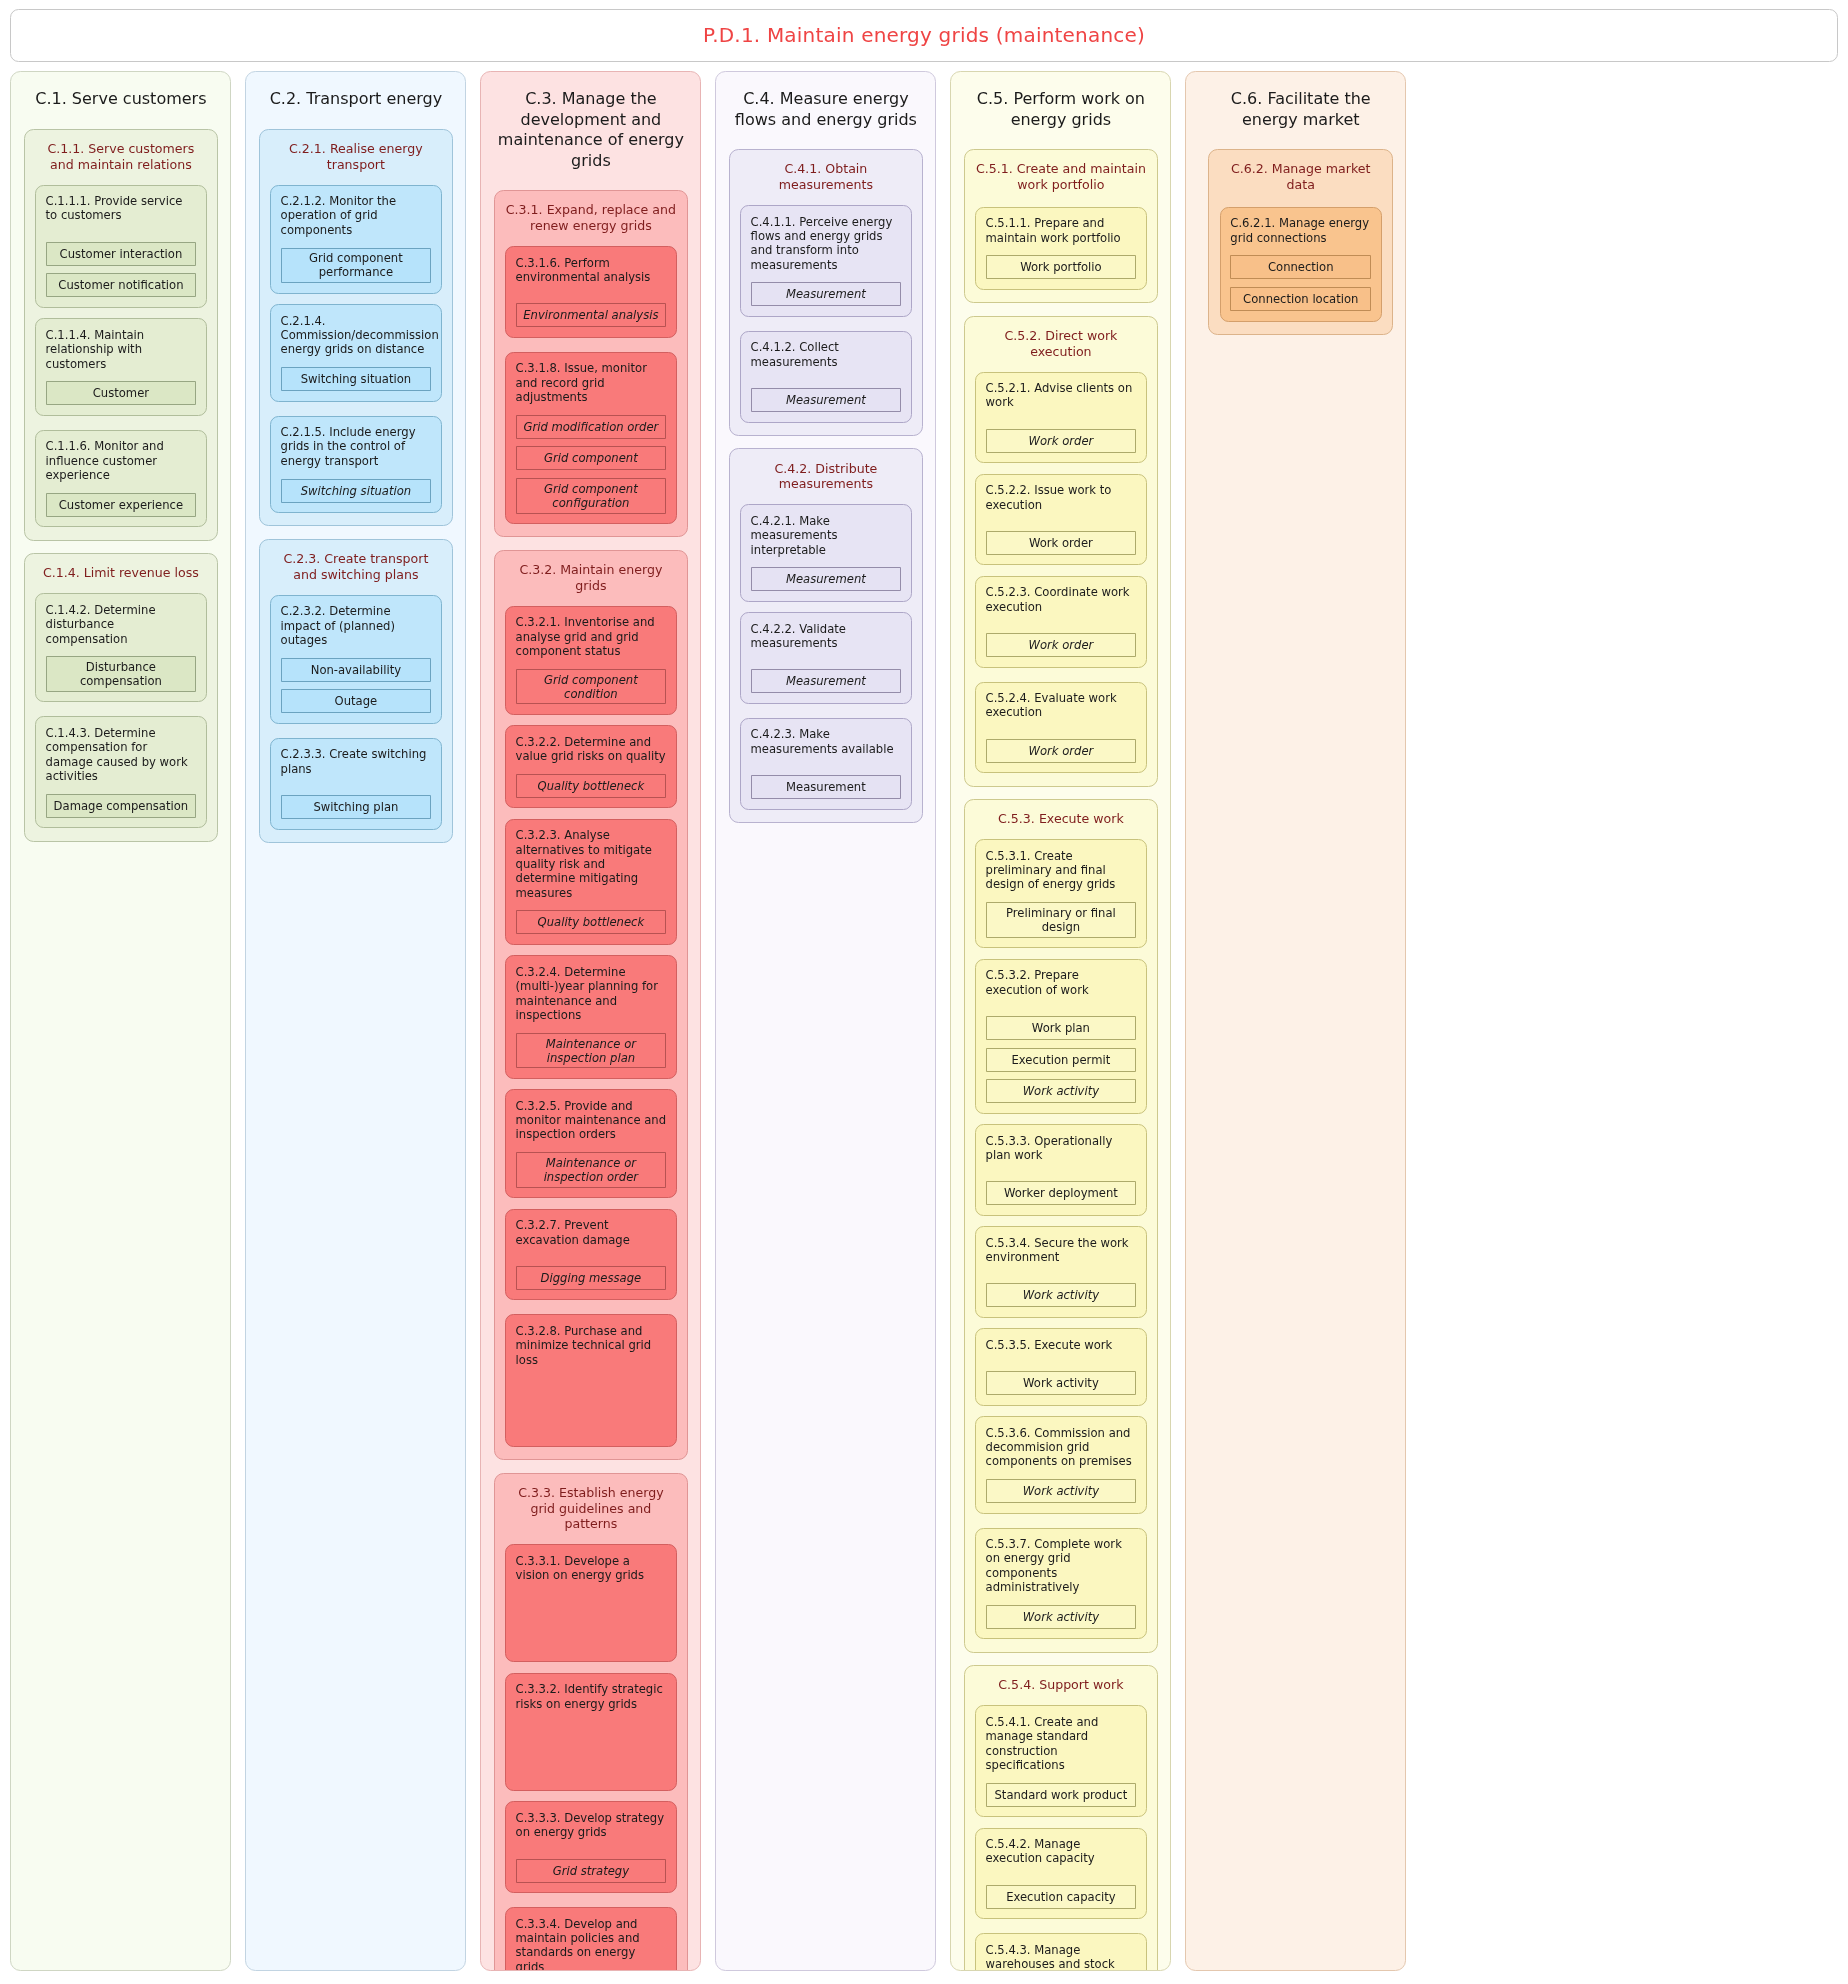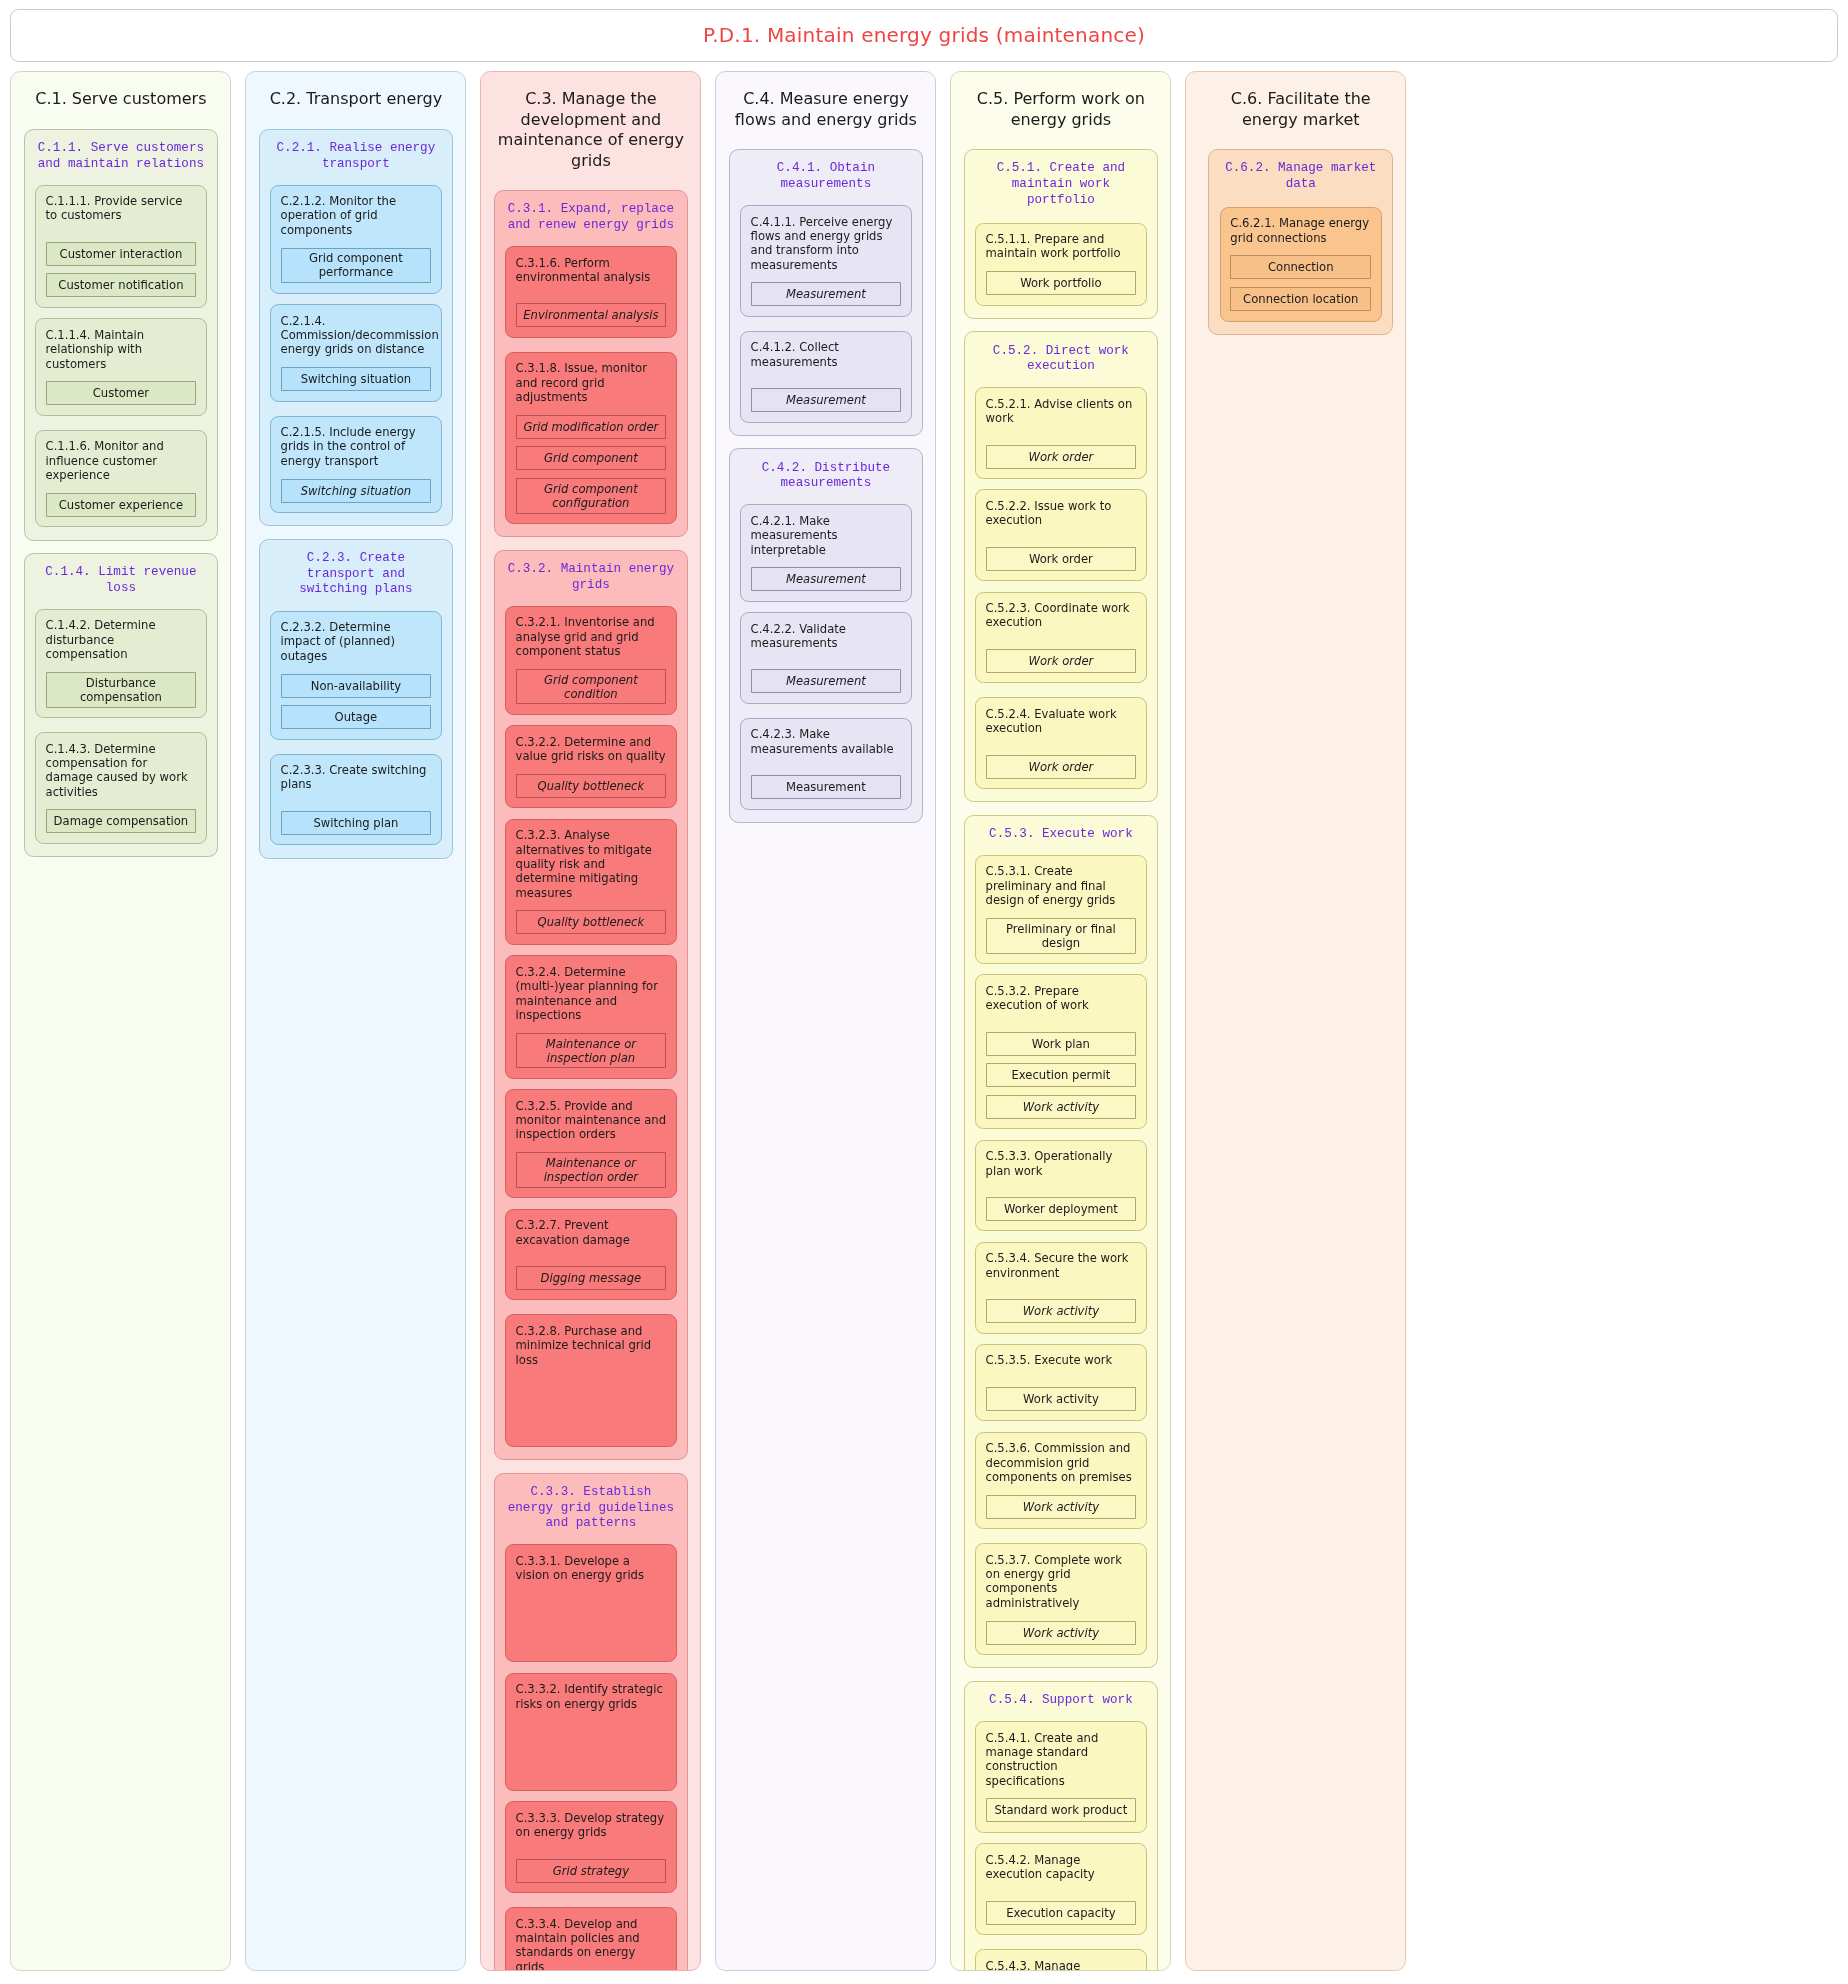--- a/index.html
+++ b/index.html
@@ -63,24 +63,23 @@
   .grp2 {
     box-sizing: border-box;
     border-radius: 9.5px;
     border: 1.2px solid rgba(100,100,100,0.42);
     padding: 8.5px 10.4px 12.3px 10.4px;
     margin-bottom: 12.3px;
   }
   .grp2-title {
     text-align: center;
     font-size: 12.6px;
-    color: #6d28d9;
+    color: #7f1d1d;
     line-height: 1.25;
     margin: 2.8px 0 12.3px 0;
-    font-family: Liberation Mono, monospace;
   }
 
   
   .grp3 {
     box-sizing: border-box;
     border-radius: 8.5px;
     border: 1.1px solid rgba(90,90,90,0.48);
     padding: 6.6px 9.5px 9.5px 9.5px;
     margin-bottom: 10.4px;
   }

